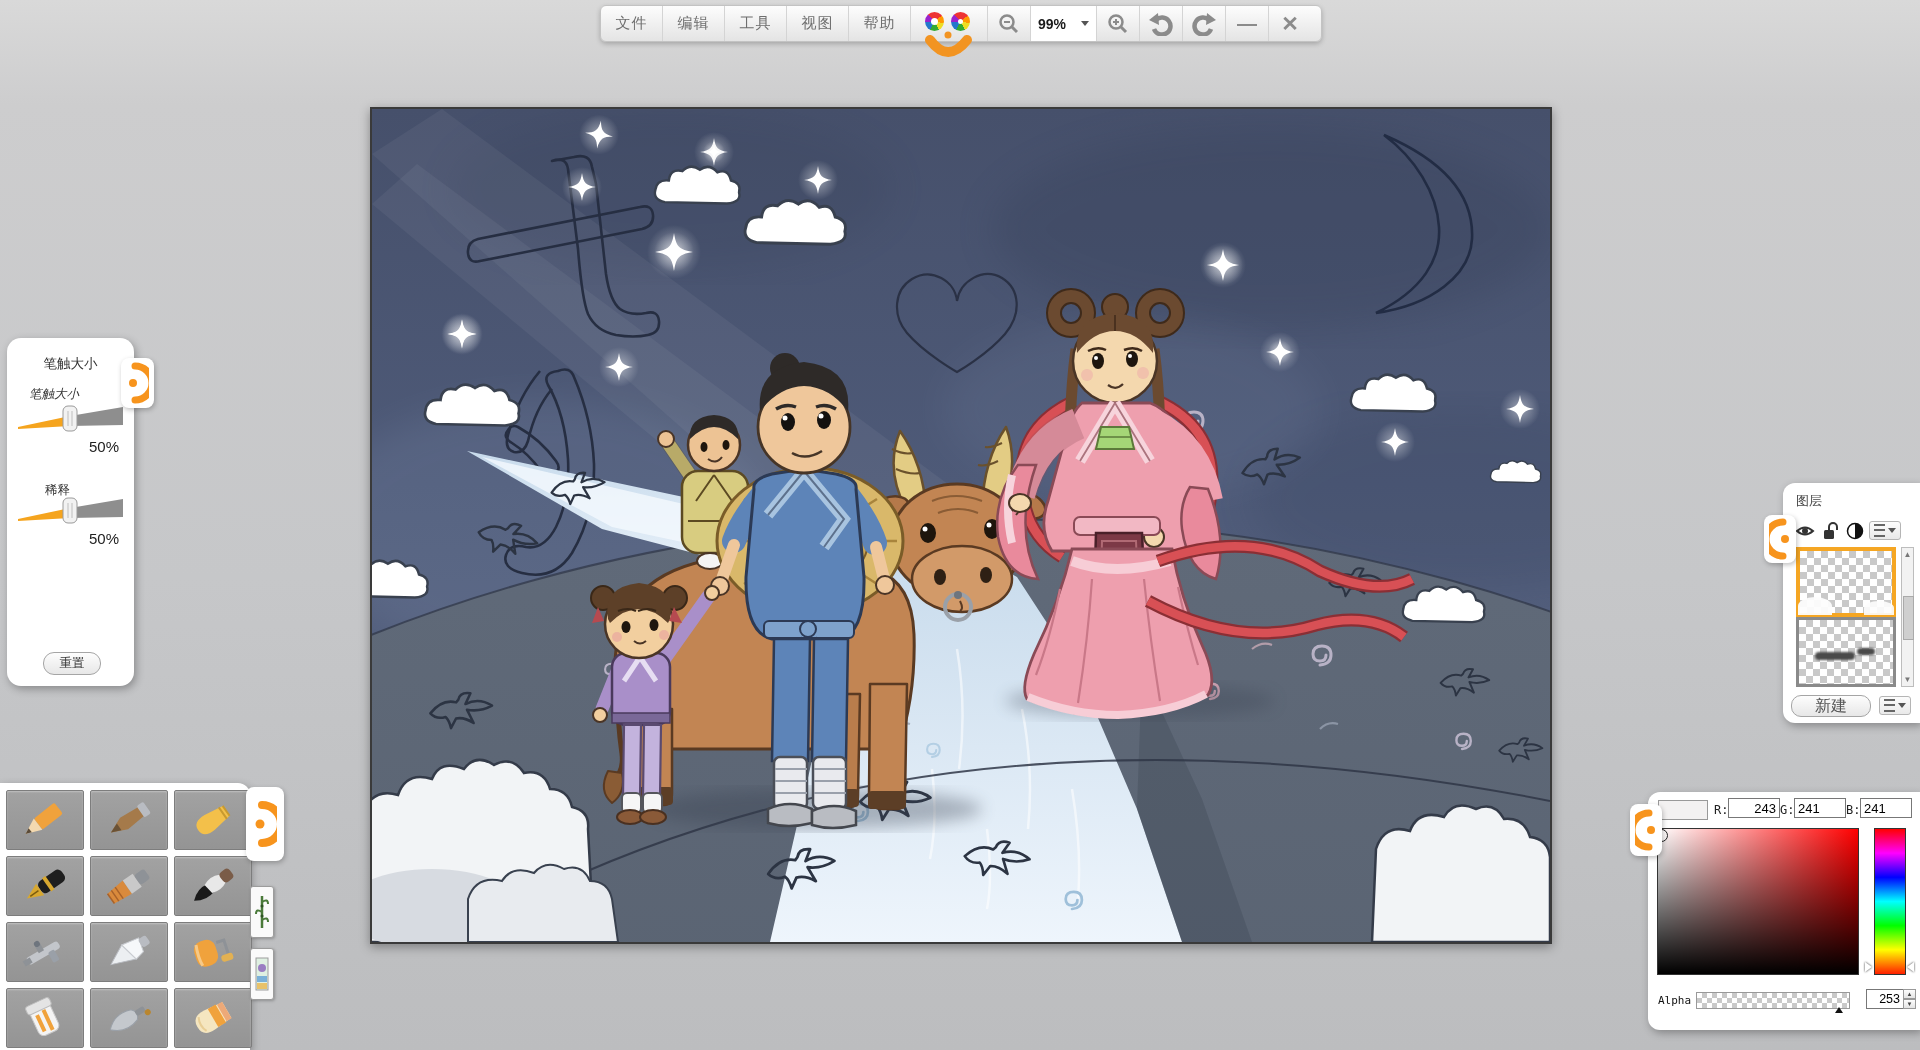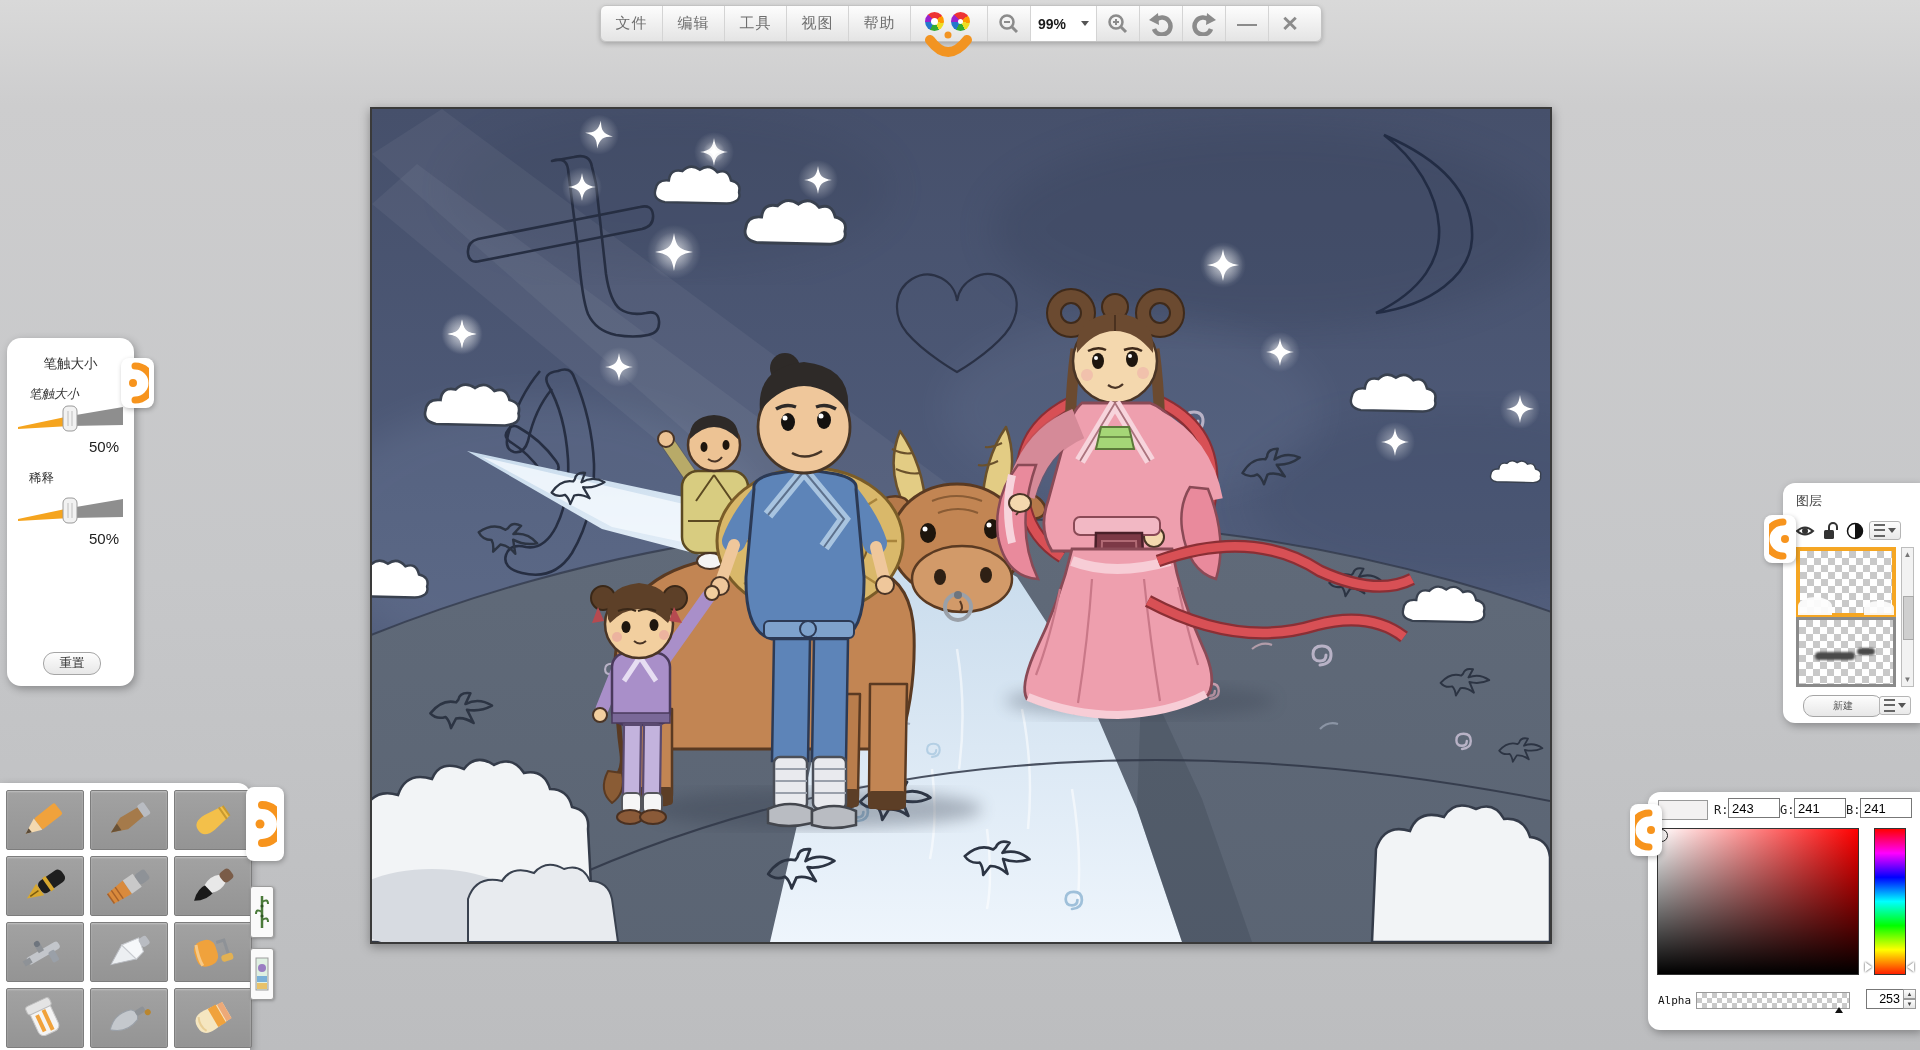--- a/index.html
+++ b/index.html
@@ -52,22 +52,22 @@
   .layer-icon{position:absolute;top:39px;width:20px;height:18px;cursor:pointer;}
   #layer-list{position:absolute;left:13px;top:64px;width:100px;height:140px;}
   .thumb{position:absolute;left:0;width:92px;height:62px;}
   .checker{background-color:#fff;background-image:
     linear-gradient(45deg,#c9c9c9 25%,transparent 25%,transparent 75%,#c9c9c9 75%),
     linear-gradient(45deg,#c9c9c9 25%,transparent 25%,transparent 75%,#c9c9c9 75%);
     background-size:14px 14px;background-position:0 0,7px 7px;}
   #layer-scroll{position:absolute;left:118px;top:64px;width:13px;height:140px;background:#f2f2f2;border:1px solid #bdbdbd;box-sizing:border-box;}
   .scroll-arrow{position:absolute;left:0;width:11px;height:13px;font-size:8px;color:#777;display:flex;align-items:center;justify-content:center;cursor:pointer;}
   #scroll-thumb{position:absolute;left:1px;top:48px;width:9px;height:42px;background:#cfcfcf;border:1px solid #aaa;cursor:grab;}
-  #new-layer-btn{position:absolute;left:20px;top:212px;width:78px;height:20px;border-radius:10px;border:1px solid #a5a5a5;
-    background:linear-gradient(180deg,#fdfdfd,#e7e7e7);font-size:10px;color:#555;display:flex;align-items:center;justify-content:center;cursor:pointer;}
+  #new-layer-btn{position:absolute;left:8px;top:212px;width:78px;height:20px;border-radius:10px;border:1px solid #a5a5a5;
+    background:linear-gradient(180deg,#fdfdfd,#e7e7e7);font-size:16px;color:#555;display:flex;align-items:center;justify-content:center;cursor:pointer;}
   .mini-menu{display:flex;align-items:center;gap:3px;border:1px solid #b5b5b5;background:linear-gradient(180deg,#fcfcfc,#e9e9e9);border-radius:3px;padding:2px 4px;cursor:pointer;}
   .hamburger{width:11px;height:9px;border-top:2px solid #666;border-bottom:2px solid #666;position:relative;}
   .hamburger:after{content:"";position:absolute;left:0;top:2.5px;width:11px;height:2px;background:#666;}
   
   #color-panel{left:1648px;top:792px;width:272px;height:238px;border-radius:12px 0 0 12px;}
   .rgb-label{position:absolute;top:11px;font-size:12px;color:#222;font-family:"DejaVu Sans Mono",monospace;}
   .num{position:absolute;top:6px;width:44px;height:18px;border:1px solid #777;font-size:13px;padding:0 3px;font-family:"Liberation Sans",sans-serif;}
   #sv-square{position:absolute;left:9px;top:36px;width:200px;height:145px;border:1px solid #333;
     background:linear-gradient(to top,#000,rgba(0,0,0,0)),linear-gradient(to right,#fff,#f00);cursor:crosshair;}
   #sv-cursor{position:absolute;left:-3px;top:0px;width:11px;height:11px;border:1.5px solid #222;border-radius:50%;background:rgba(255,255,255,.5);}
@@ -493,21 +493,21 @@
   <div class="slider-label" style="top:48px;font-style:italic;">笔触大小</div>
   <svg class="wedge" style="top:66px;">
     <polygon points="0,23 52,12 52,22 0,25" fill="#f5a41e"></polygon>
     <polygon points="52,12 105,3 105,21 52,22" fill="#8e8e8e"></polygon>
     <rect x="45" y="2" width="14" height="25" rx="5" fill="#f2f2f2" stroke="#9a9a9a"></rect>
     <line x1="50" y1="7" x2="50" y2="22" stroke="#cfcfcf" stroke-width="1.5"></line>
     <line x1="54" y1="7" x2="54" y2="22" stroke="#cfcfcf" stroke-width="1.5"></line>
   </svg>
   <div class="slider-value" style="top:100px;">50%</div>
 
-  <div class="slider-label" style="top:132px;">稀释</div>
+  <div class="slider-label" style="top:144px;margin-left:16px;">稀释</div>
   <svg class="wedge" style="top:158px;">
     <polygon points="0,23 52,12 52,22 0,25" fill="#f5a41e"></polygon>
     <polygon points="52,12 105,3 105,21 52,22" fill="#8e8e8e"></polygon>
     <rect x="45" y="2" width="14" height="25" rx="5" fill="#f2f2f2" stroke="#9a9a9a"></rect>
     <line x1="50" y1="7" x2="50" y2="22" stroke="#cfcfcf" stroke-width="1.5"></line>
     <line x1="54" y1="7" x2="54" y2="22" stroke="#cfcfcf" stroke-width="1.5"></line>
   </svg>
   <div class="slider-value" style="top:192px;">50%</div>
 
   <div id="reset-btn">重置</div>
@@ -701,21 +701,21 @@
 <div class="tab-handle" style="left:1764px;top:515px;width:32px;height:48px;">
   <svg width="22" height="44" class="crescent">
     <path d="M14,5 A15,15 0 0 0 14,39" stroke="#F7941D" stroke-width="7" fill="none" stroke-linecap="round"></path>
     <circle cx="16" cy="22" r="4" fill="#F7941D"></circle>
   </svg>
 </div>
 
 <div id="color-panel" class="panel">
   <div style="position:absolute;left:10px;top:8px;width:48px;height:18px;background:#f3f1f1;border:1px solid #999;"></div>
   <span class="rgb-label" style="left:66px;">R:</span>
-  <input class="num" style="left: 80px;" value="243">
+  <input class="num" style="left: 80px; text-align: right;" value="243">
   <span class="rgb-label" style="left:132px;">G:</span>
   <input class="num" style="left: 146px;" value="241">
   <span class="rgb-label" style="left:198px;">B:</span>
   <input class="num" style="left: 212px;" value="241">
   <div id="sv-square">
     <div id="sv-cursor"></div>
   </div>
   <div id="hue-bar"></div>
   <div class="tri" style="left:217px;top:170px;border-top:5px solid transparent;border-bottom:5px solid transparent;border-left:7px solid #fff;filter:drop-shadow(0 0 1px #333);"></div>
   <div class="tri" style="left:259px;top:170px;border-top:5px solid transparent;border-bottom:5px solid transparent;border-right:7px solid #fff;filter:drop-shadow(0 0 1px #333);"></div>

